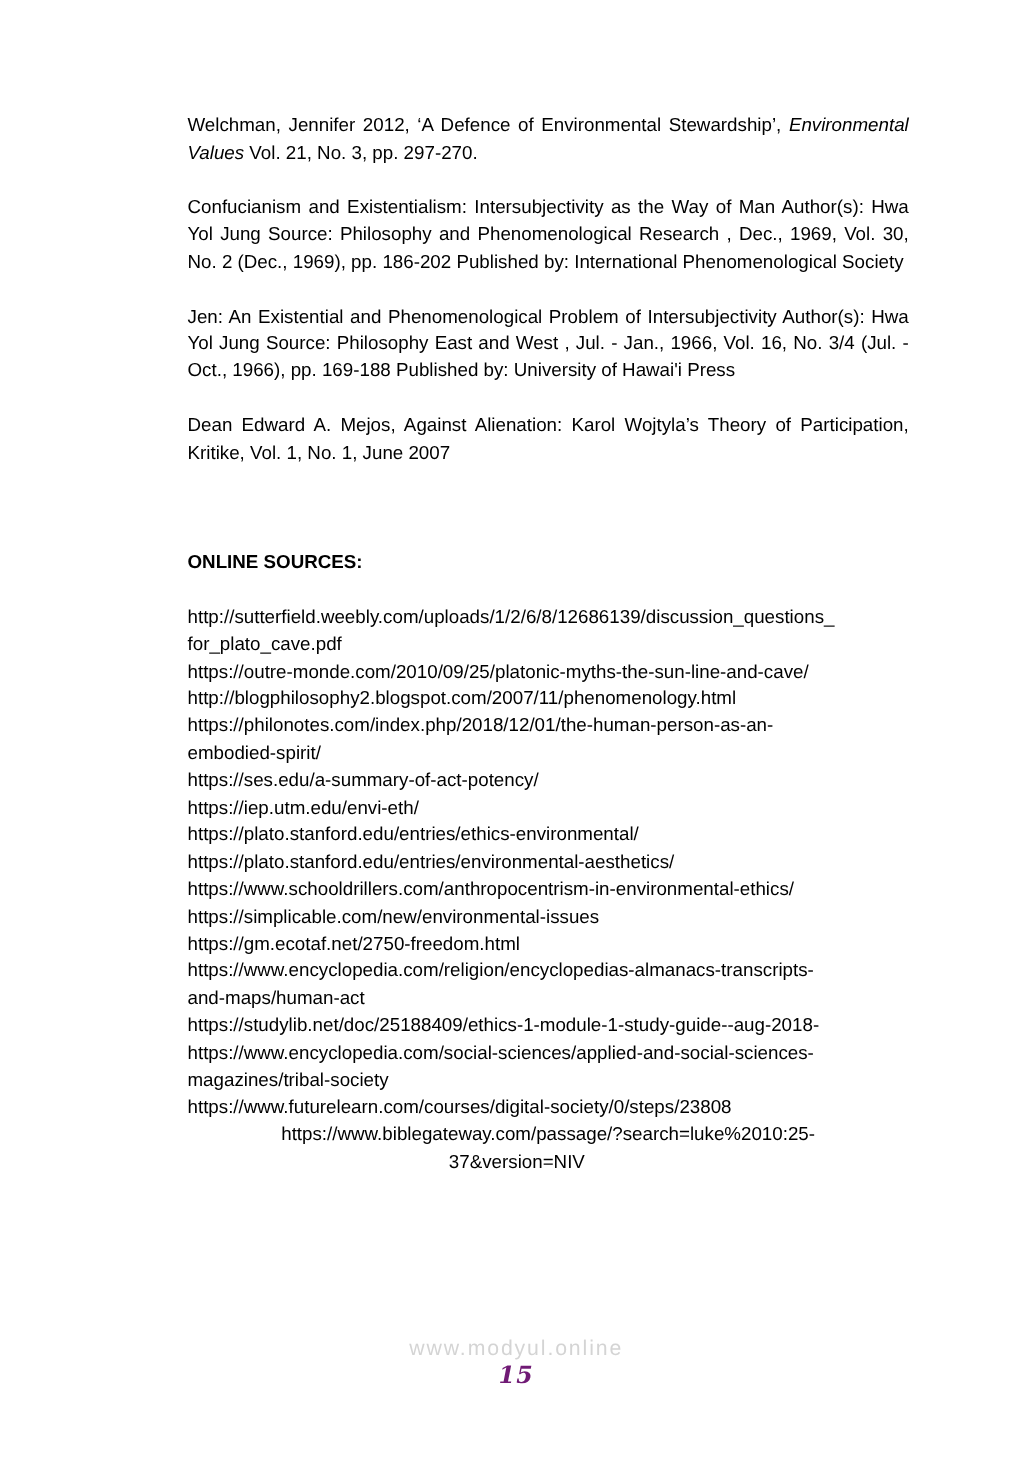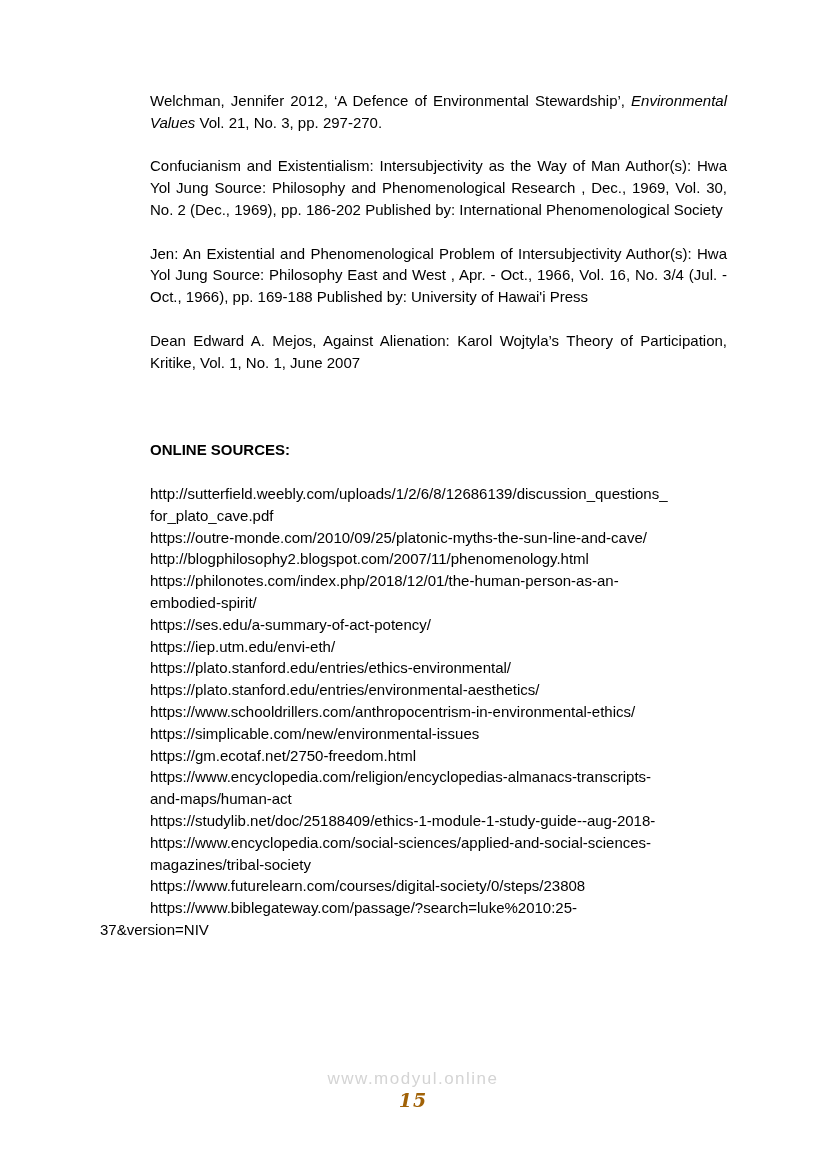--- a/index.html
+++ b/index.html
@@ -41,39 +41,40 @@
     margin: 0 0 0 50px;
   }
   .url-item {
     white-space: pre-wrap;
     overflow-wrap: break-word;
     word-wrap: break-word;
   }
   .url-item.hanging {
     margin-left: -50px;
     text-indent: 50px;
+    text-align: center;
   }
   .url {
     color: #000000;
     text-decoration: none;
   }
   .url.underline {
   }
   .page-number {
     position: absolute;
     left: 0;
     right: 0;
     top: 1089px;
     text-align: center;
     font-family: "DejaVu Serif", serif;
     font-style: italic;
     font-weight: bold;
     font-size: 19px;
     letter-spacing: 1px;
-    color: #a16207;
+    color: #701a75;
   }
   .watermark {
     position: absolute;
     left: 0;
     right: 0;
     top: 1069px;
     text-align: center;
     font-family: "Liberation Sans", sans-serif;
     font-size: 17px;
     letter-spacing: 1.5px;
@@ -83,21 +84,21 @@
 </head>
 <body>
 
 <div class="page">
   <div class="content">
 
     <p class="para"><span>Welchman, Jennifer 2012, ‘A Defence of Environmental Stewardship’, </span><em>Environmental Values</em><span> Vol. 21, No. 3, pp. 297-270.</span></p>
 
     <p class="para">Confucianism and Existentialism: Intersubjectivity as the Way of Man Author(s): Hwa Yol Jung Source: Philosophy and Phenomenological Research , Dec., 1969, Vol. 30, No. 2 (Dec., 1969), pp. 186-202 Published by: International Phenomenological Society</p>
 
-    <p class="para">Jen: An Existential and Phenomenological Problem of Intersubjectivity Author(s): Hwa Yol Jung Source: Philosophy East and West , Apr. - Oct., 1966, Vol. 16, No. 3/4 (Jul. - Oct., 1966), pp. 169-188 Published by: University of Hawai'i Press</p>
+    <p class="para">Jen: An Existential and Phenomenological Problem of Intersubjectivity Author(s): Hwa Yol Jung Source: Philosophy East and West , Jul. - Jan., 1966, Vol. 16, No. 3/4 (Jul. - Oct., 1966), pp. 169-188 Published by: University of Hawai'i Press</p>
 
     <p class="para">Dean Edward A. Mejos, Against Alienation: Karol Wojtyla’s Theory of Participation, Kritike, Vol. 1, No. 1, June 2007</p>
 
     <h2 class="heading">ONLINE SOURCES:</h2>
 
     <div class="links">
         <div class="url-item"><a class="url">http://sutterfield.weebly.com/uploads/1/2/6/8/12686139/discussion_questions_
 for_plato_cave.pdf</a></div>
         <div class="url-item"><a class="url">https://outre-monde.com/2010/09/25/platonic-myths-the-sun-line-and-cave/</a></div>
         <div class="url-item"><a class="url">http://blogphilosophy2.blogspot.com/2007/11/phenomenology.html</a></div>

